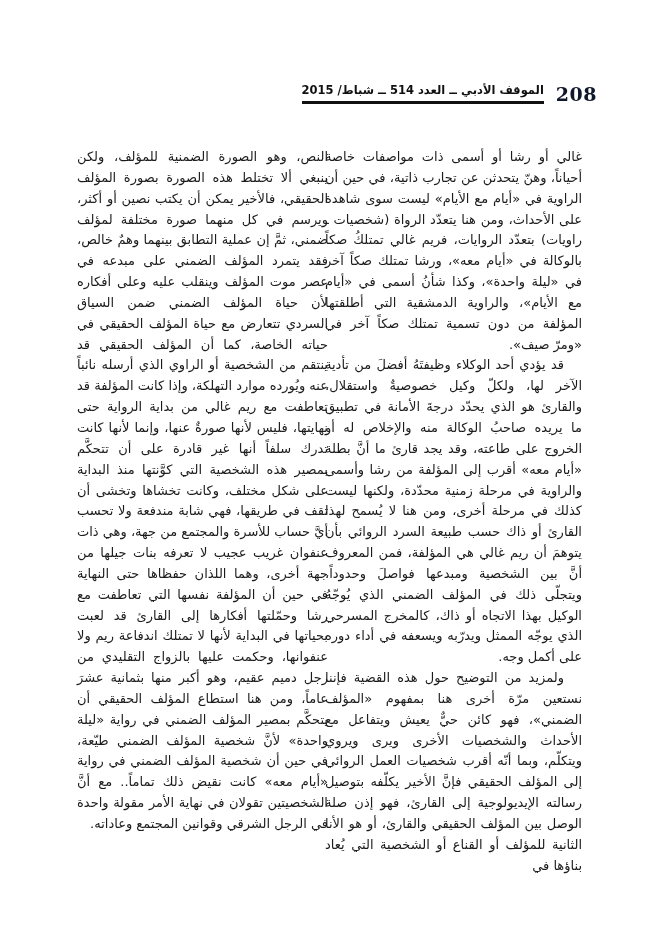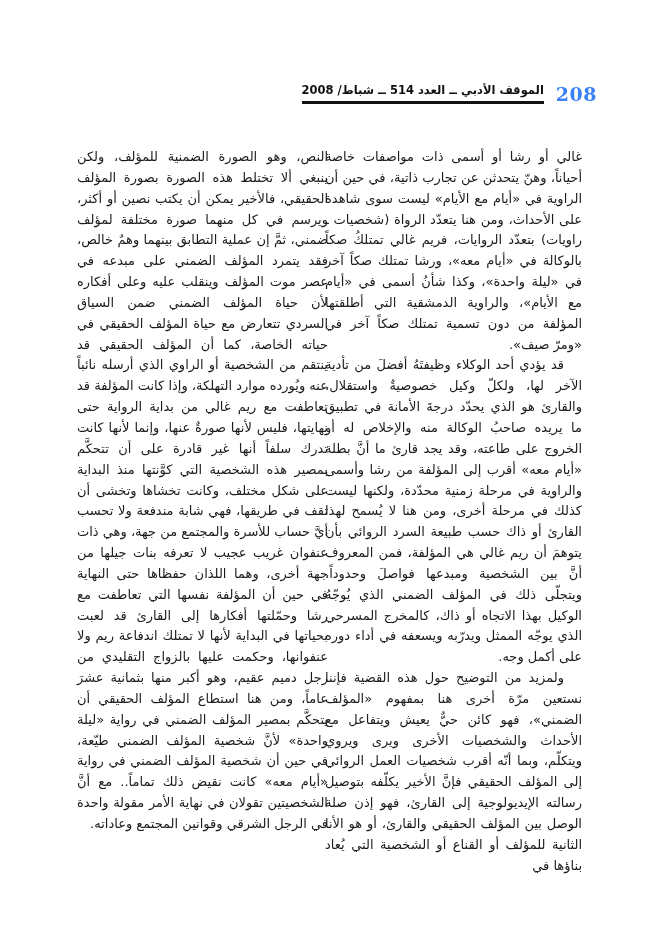--- a/index.html
+++ b/index.html
@@ -26,21 +26,21 @@
     direction: rtl;
     align-items: flex-start;
     gap: 12px;
   }
   .pagenum {
     font-family: "DejaVu Serif", serif;
     font-size: 19px;
     font-weight: 600;
     line-height: 1;
     letter-spacing: 0.5px;
-    color: #3b82f6;
+    color: #0f172a;
     padding-top: 2px;
   }
   .title-wrap {
     display: flex;
     flex-direction: column;
     align-items: stretch;
   }
   .headtitle {
     direction: rtl;
     font-size: 11.5px;
@@ -71,21 +71,21 @@
   .col p.indent { text-indent: 18px; }
 </style>
 </head>
 <body>
 
 <div class="page">
 
   <header class="hdr">
     <span class="pagenum">208</span>
     <div class="title-wrap">
-      <span class="headtitle">الموقف الأدبي ــ العدد 514 ــ شباط/ 2008</span>
+      <span class="headtitle">الموقف الأدبي ــ العدد 514 ــ شباط/ 2015</span>
       <div class="hrule"></div>
     </div>
   </header>
 
   <section class="col col-first">
     <p>غالي أو رشا أو أسمى ذات مواصفات خاصة أحياناً، وهنّ يتحدثن عن تجارب ذاتية، في حين أن الراوية في «أيام مع الأيام» ليست سوى شاهدة على الأحداث، ومن هنا يتعدّد الرواة (شخصيات ـ راويات) بتعدّد الروايات، فريم غالي تمتلكُ صكاً بالوكالة في «أيام معه»، ورشا تمتلك صكاً آخر في «ليلة واحدة»، وكذا شأنُ أسمى في «أيام مع الأيام»، والراوية الدمشقية التي أطلقتها المؤلفة من دون تسمية تمتلك صكاً آخر في «ومرّ صيف».</p>
     <p class="indent">قد يؤدي أحد الوكلاء وظيفتَهُ أفضلَ من تأدية الآخر لها، ولكلّ وكيل خصوصيةٌ واستقلال، والقارئ هو الذي يحدّد درجةَ الأمانة في تطبيق ما يريده صاحبُ الوكالة منه والإخلاص له أو الخروج على طاعته، وقد يجد قارئ ما أنَّ بطلة «أيام معه» أقرب إلى المؤلفة من رشا وأسمى والراوية في مرحلة زمنية محدّدة، ولكنها ليست كذلك في مرحلة أخرى، ومن هنا لا يُسمح لهذا القارئ أو ذاك حسب طبيعة السرد الروائي بأن يتوهمَ أن ريم غالي هي المؤلفة، فمن المعروف أنَّ بين الشخصية ومبدعها فواصلَ وحدوداً، ويتجلّى ذلك في المؤلف الضمني الذي يُوجّهُ الوكيل بهذا الاتجاه أو ذاك، كالمخرج المسرحي الذي يوجّه الممثل ويدرّبه ويسعفه في أداء دوره على أكمل وجه.</p>
     <p class="indent">ولمزيد من التوضيح حول هذه القضية فإننا نستعين مرّة أخرى هنا بمفهوم «المؤلف الضمني»، فهو كائن حيٌّ يعيش ويتفاعل مع الأحداث والشخصيات الأخرى ويرى ويروي ويتكلّم، وبما أنّه أقرب شخصيات العمل الروائي إلى المؤلف الحقيقي فإنَّ الأخير يكلّفه بتوصيل رسالته الإيديولوجية إلى القارئ، فهو إذن صلة الوصل بين المؤلف الحقيقي والقارئ، أو هو الأنا الثانية للمؤلف أو القناع أو الشخصية التي يُعاد بناؤها في</p>
   </section>
 

